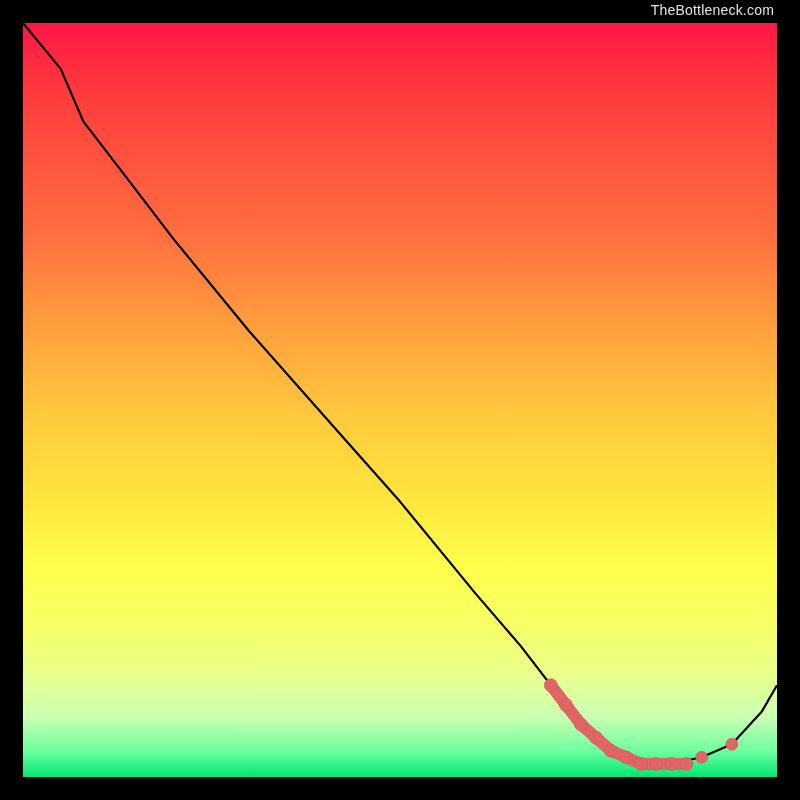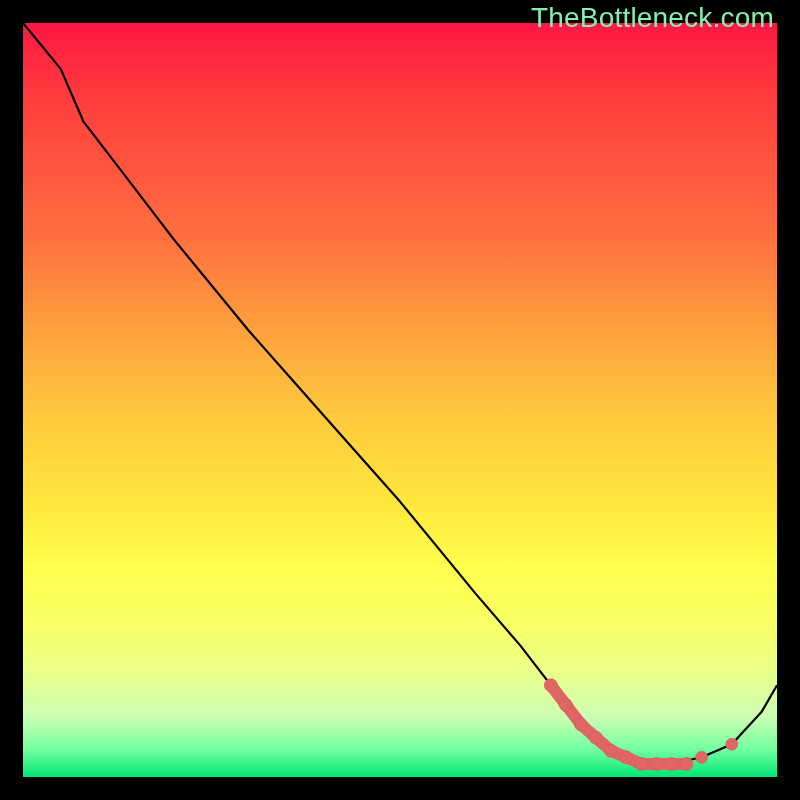--- a/index.html
+++ b/index.html
@@ -36,22 +36,22 @@
       #eaff8a 86%,
       #ccffb3 92%,
       #6fff9f 96.5%,
       #00e676 100%
     );
   }
   .watermark {
     position: absolute;
     top: 2px;
     right: 26px;
-    color: #86efac;
-    font-size: 28px;
+    color: #e5e5e5;
+    font-size: 14px;
     font-weight: 400;
     letter-spacing: 0.2px;
     user-select: none;
   }
   svg.curve {
     position: absolute;
     left: 0;
     top: 0;
     width: 754px;
     height: 754px;

